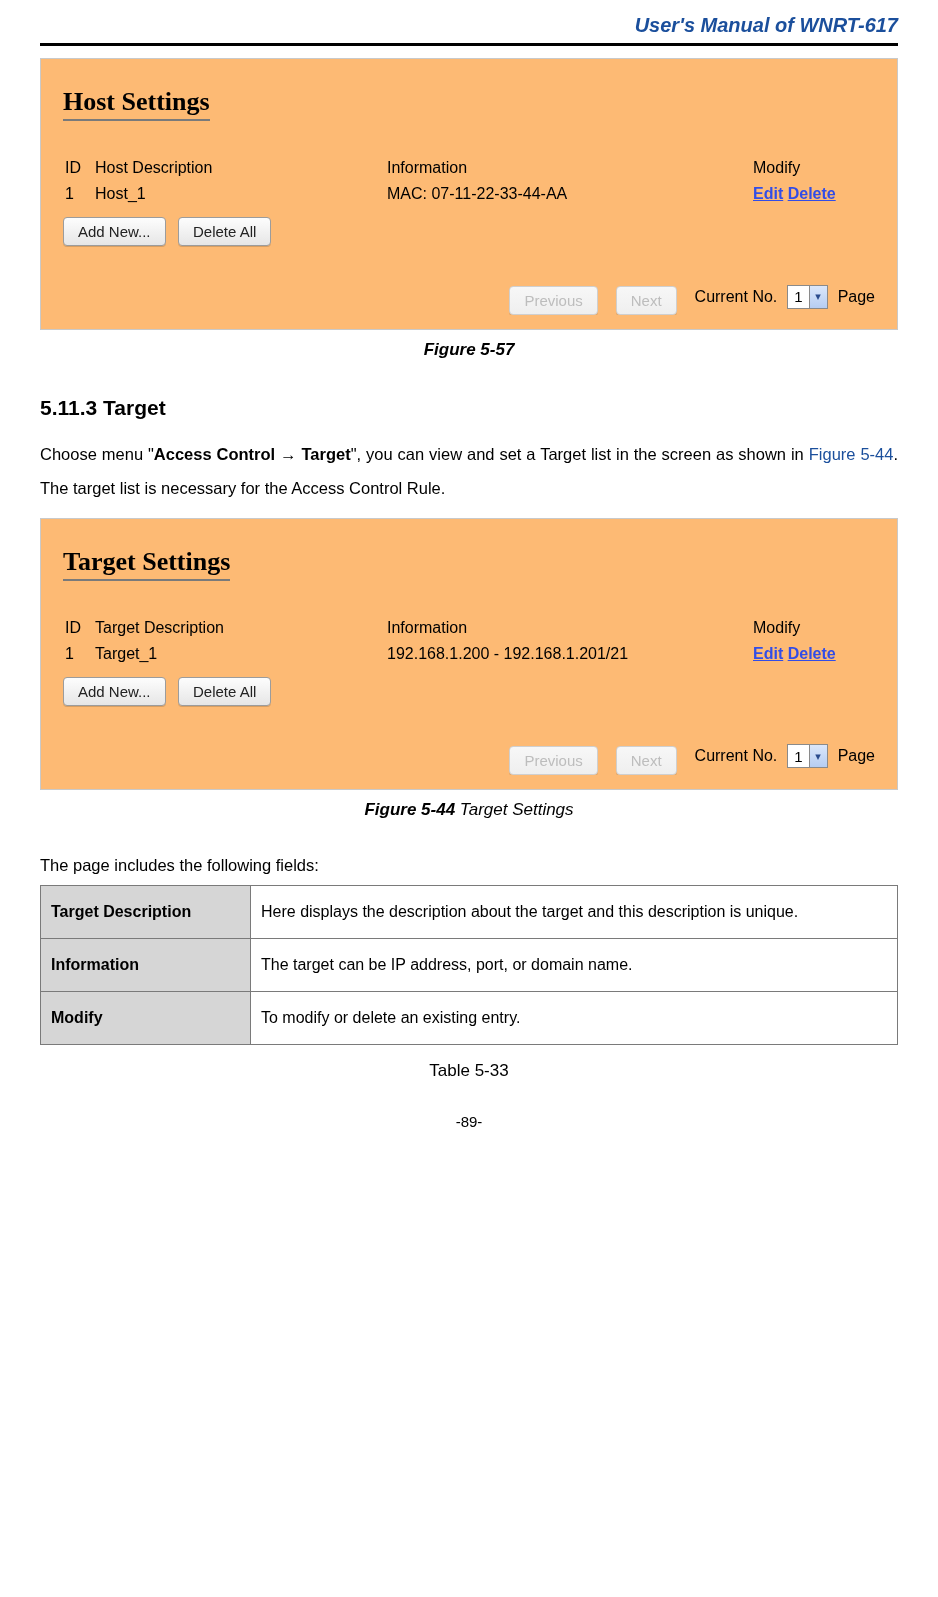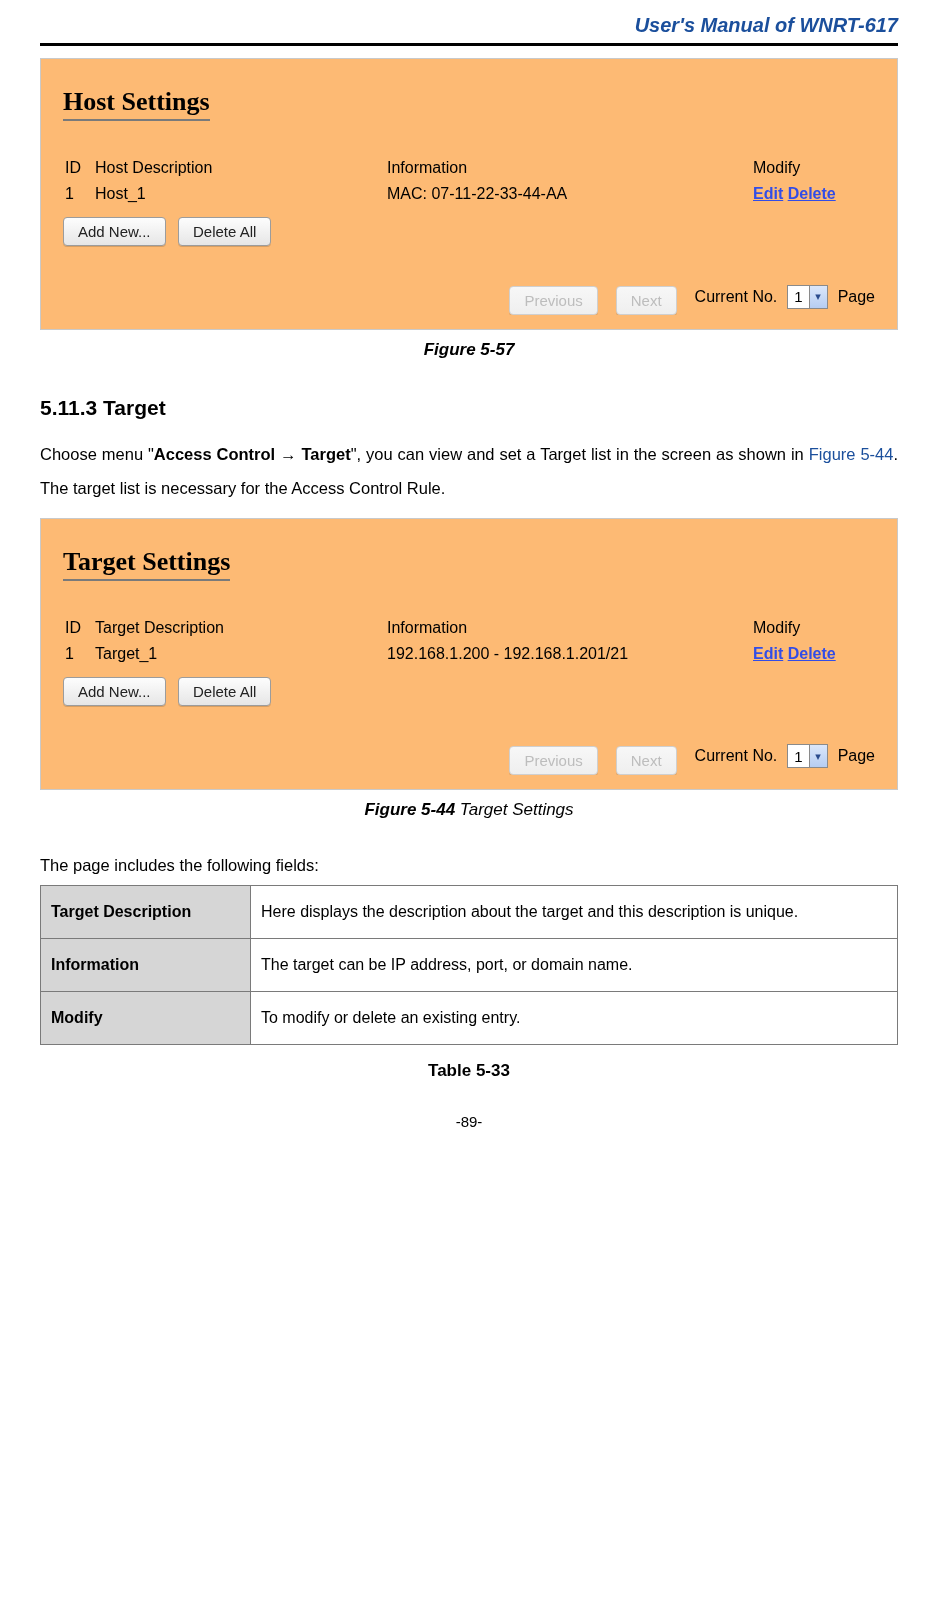--- a/index.html
+++ b/index.html
@@ -157,21 +157,21 @@
     vertical-align: top;
     line-height: 2.0;
   }
   table.fields td.obj {
     background: #d6d6d6;
     font-weight: bold;
     width: 210px;
   }
   .table-caption {
     text-align: center;
-    font-weight: bold;
+    font-weight: normal;
     font-size: 17px;
     margin: 16px 0 32px 0;
   }
   .page-no {
     text-align: center;
     font-size: 15px;
     margin-top: 32px;
   }
 </style>
 </head>

